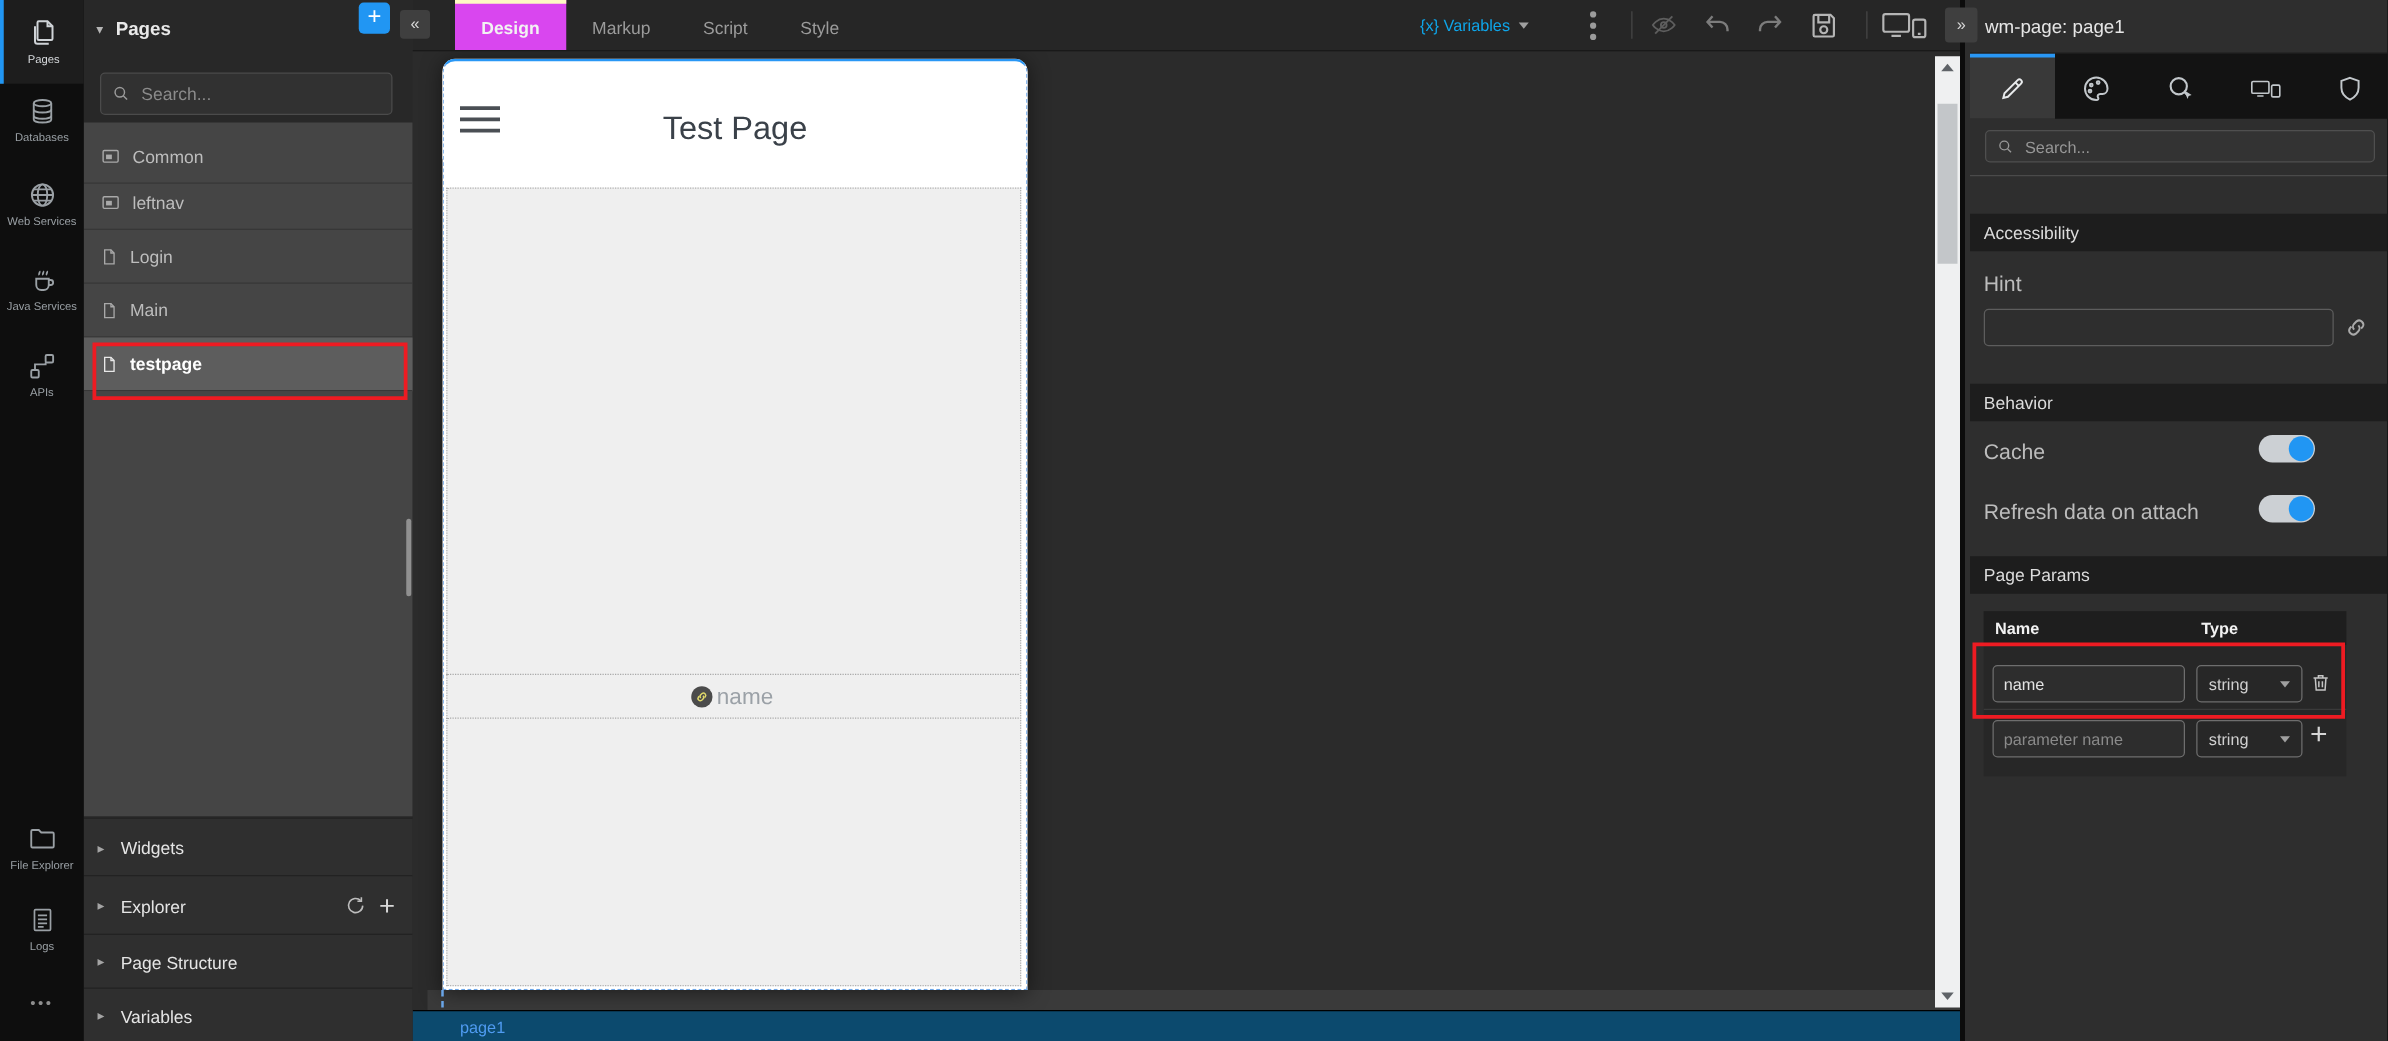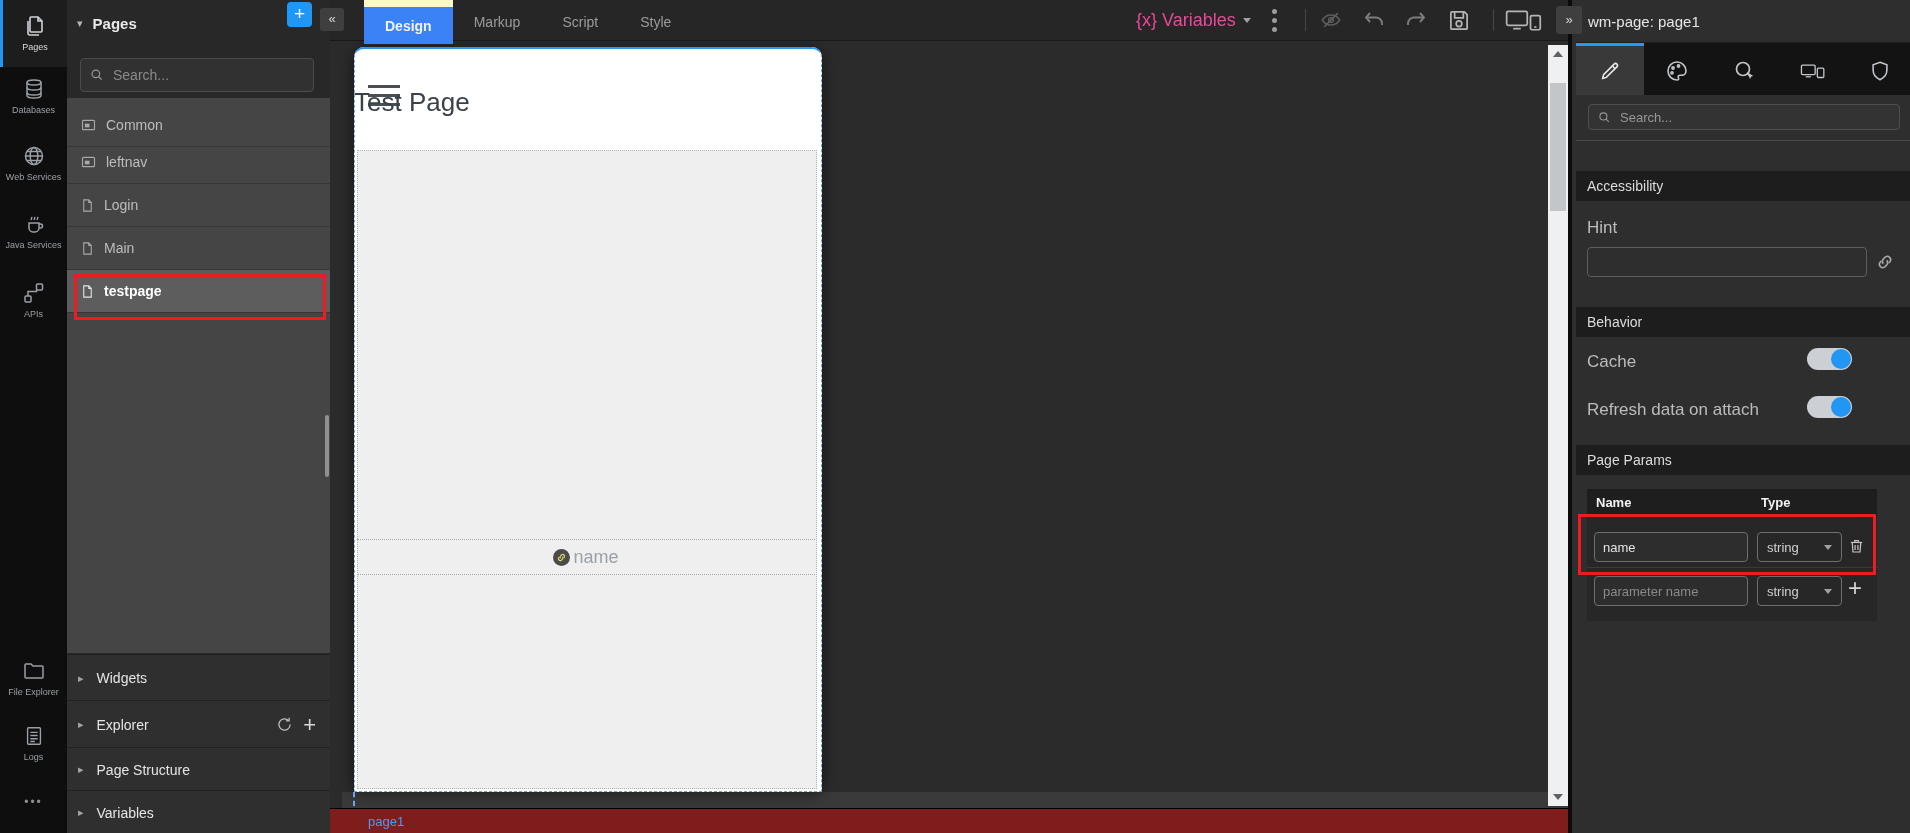--- a/index.html
+++ b/index.html
@@ -39,43 +39,43 @@
   .sec-caret{color:#a5a5a5;font-size:11px;margin-left:11px;}
   .sec-label{color:#e5e5e5;font-size:14px;margin-left:13px;}
   .sec-icons{position:absolute;right:0;display:flex;align-items:center;}
   .sec-icon{color:#bdbdbd;margin-right:10px;cursor:pointer;}
   .sec-plus{color:#d7d7d7;font-size:22px;font-weight:300;margin-right:14px;cursor:pointer;}
 
   
   #toolbar{left:330px;top:0;width:1238px;height:40px;background:#262626;border-bottom:1px solid #191919;z-index:10;}
   .tab-row{position:absolute;left:34px;top:0;height:40px;display:flex;}
   .tb-tab{height:37px;padding:0 21px;display:flex;align-items:center;color:#9b9b9b;font-size:14px;border-top:3px solid transparent;cursor:pointer;}
-  .tb-tab.active{background:#3b82f6;border-top:7px solid #fef9c3;color:#f2f2f2;font-weight:bold;}
+  .tb-tab.active{background:#d946ef;border-top:3px solid #fef9c3;color:#f2f2f2;font-weight:bold;}
   .tbr{position:absolute;top:0;height:40px;display:flex;align-items:center;color:#9f9f9f;cursor:pointer;}
   .tb-sep{position:absolute;top:9px;width:1px;height:22px;background:#474747;}
-  .variables-label{font-size:18px;color:#ec4899;}
+  .variables-label{font-size:13px;color:#0ea5e9;}
   .chev{width:0;height:0;border-left:4px solid transparent;border-right:4px solid transparent;border-top:5px solid #a0a0a0;margin-left:7px;}
   .kebab span{display:block;width:5px;height:5px;border-radius:50%;background:#9c9c9c;margin:2px 0;}
   .expand-btn{left:1556px;top:6px;width:26px;height:28px;background:#3f3f3f;border-radius:3px;color:#d6d6d6;font-size:13px;line-height:27px;text-align:center;cursor:pointer;z-index:45;}
 
   
   #canvas{left:330px;top:40px;width:1238px;height:793px;background:#2b2b2b;z-index:1;}
   #device-page{left:354px;top:47px;width:468px;height:745px;background:#fff;border-radius:10px 10px 0 0;box-shadow:0 2px 16px rgba(0,0,0,.5);z-index:5;}
   .sel-outline{position:absolute;left:0;top:0;right:0;bottom:0;border-left:1px dashed #6aa5e8;border-right:1px dashed #6aa5e8;border-bottom:1px dashed #6aa5e8;border-top:2px solid #2997f5;border-radius:10px 10px 0 0;pointer-events:none;}
   .page-header{position:absolute;left:0;top:2px;width:100%;height:78px;background:#fff;border-radius:10px 10px 0 0;}
   .hamburger{position:absolute;left:14px;top:38px;width:32px;cursor:pointer;}
   .hamburger div{height:3px;background:#4a4f54;margin-bottom:6px;}
-  .page-title{position:absolute;left:0;top:40px;width:100%;font-size:26px;color:#3a4149;}
+  .page-title{position:absolute;left:0;top:40px;width:100%;text-align:center;font-size:26px;color:#3a4149;}
   .page-content{position:absolute;left:3px;top:103px;width:458px;height:637px;background:#efefef;border:1px dotted #b3b3b3;}
   .param-field{position:absolute;left:-1px;top:388px;width:458px;height:34px;border-top:1px dotted #a9a9a9;border-bottom:1px dotted #a9a9a9;display:flex;align-items:center;justify-content:center;cursor:pointer;}
   .bind-badge{width:17px;height:17px;border-radius:50%;background:#4b4b4b;display:flex;align-items:center;justify-content:center;margin-right:3px;}
   .param-label{font-size:18px;color:#9ba1a7;}
   #hstrip{left:342px;top:792px;width:1226px;height:16px;background:#3a3a3a;z-index:4;}
   #page-outline-frag{left:353px;top:792px;width:2px;height:14px;border-left:2px dashed #6aa5e8;z-index:6;}
-  #bottombar{left:330px;top:808px;width:1238px;height:25px;background:#7f1d1d;border-top:1px solid #000;z-index:6;}
+  #bottombar{left:330px;top:808px;width:1238px;height:25px;background:#0c4a6e;border-top:1px solid #000;z-index:6;}
   .bottom-tab{position:absolute;left:38px;top:0;height:25px;line-height:25px;font-size:13px;color:#4f9bf1;cursor:pointer;}
   #vscroll{left:1548px;top:45px;width:20px;height:761px;background:#eff0f1;z-index:7;}
   .scroll-arrow{position:absolute;left:0;width:20px;height:18px;display:flex;align-items:center;justify-content:center;cursor:pointer;}
   .tri-up{width:0;height:0;border-left:5px solid transparent;border-right:5px solid transparent;border-bottom:6px solid #5f6368;}
   .tri-down{width:0;height:0;border-left:5px solid transparent;border-right:5px solid transparent;border-top:6px solid #5f6368;}
   #vthumb{left:2px;top:38px;width:16px;height:128px;background:#c3c6c9;cursor:grab;}
 
   
   #props{left:1568px;top:0;width:342px;height:833px;background:#2e2e2e;border-left:4px solid #0c0c0c;z-index:20;}
   .props-inner{position:absolute;left:4px;top:0;width:338px;height:833px;}

